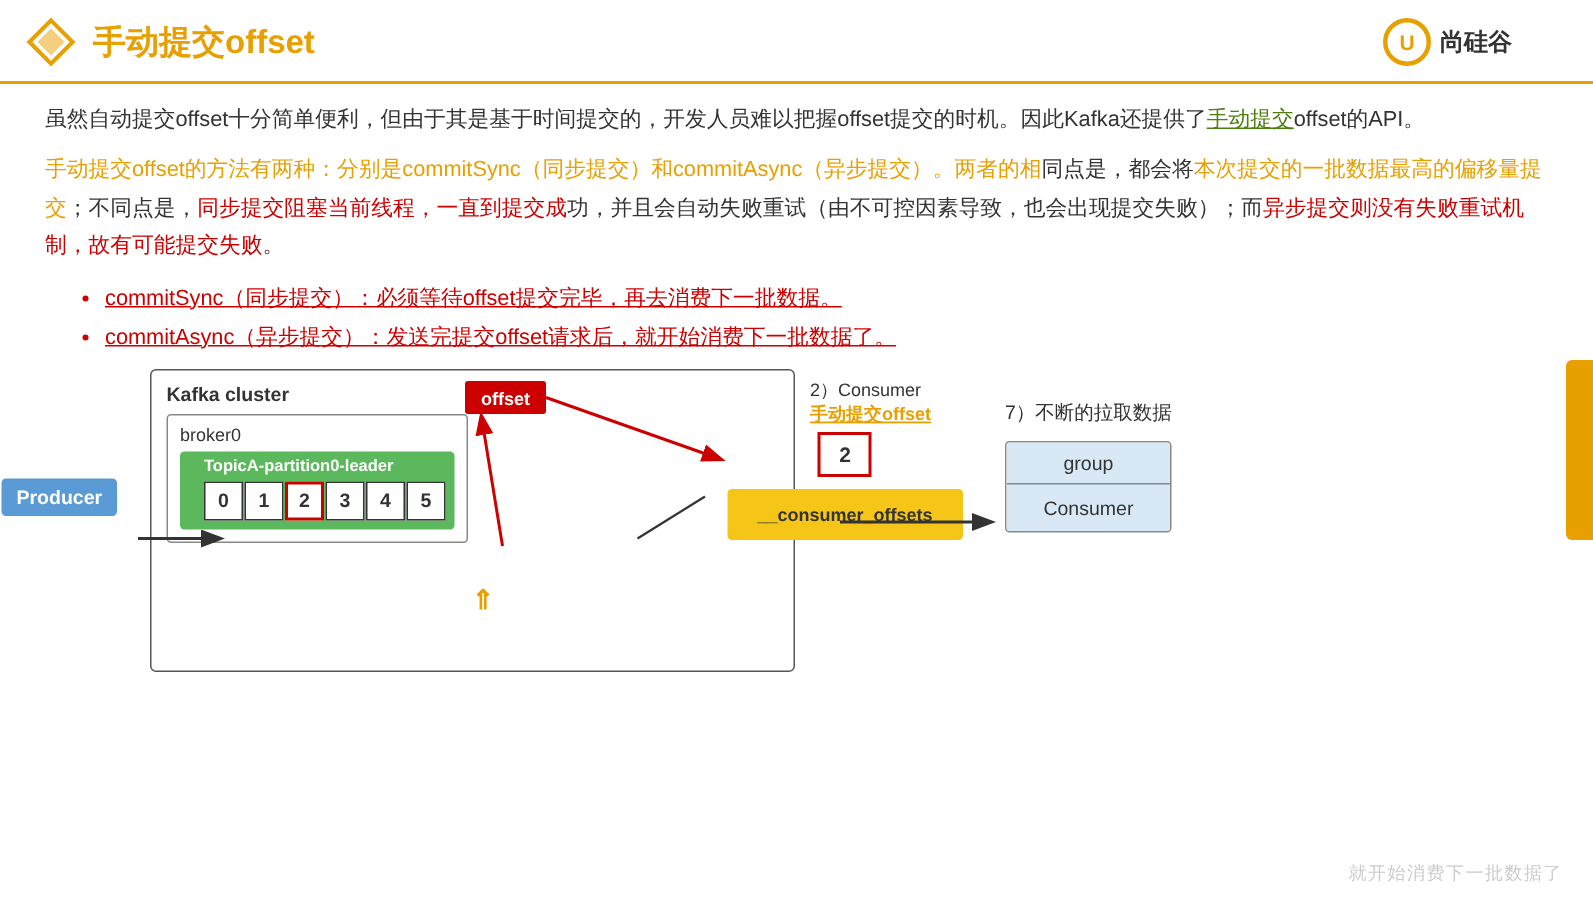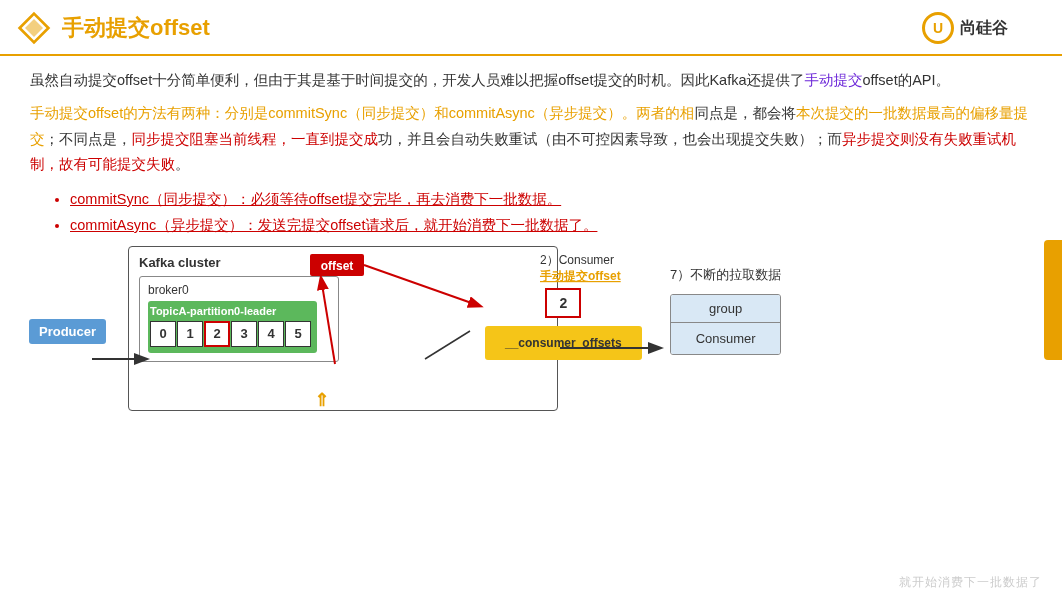--- a/index.html
+++ b/index.html
@@ -67,21 +67,22 @@
     .content {
       padding: 12px 30px 10px 30px;
     }
     .para {
       line-height: 1.75;
       margin-bottom: 8px;
       color: #333;
       font-size: 14.5px;
     }
     .underline-orange {
-      color: #6d28d9;
+      text-decoration: underline;
+      color: #4d7c0f;
     }
     .text-orange { color: #e8a000; }
     .text-red { color: #cc0000; }
     .bullet-list {
       margin: 4px 0 8px 40px;
     }
     .bullet-item {
       list-style: disc;
       color: #cc0000;
       line-height: 1.8;
@@ -120,21 +121,21 @@
       min-width: 200px;
     }
     .broker-label {
       font-size: 12px;
       color: #333;
       margin-bottom: 4px;
     }
     .partition-box {
       background: #5cb85c;
       border-radius: 3px;
-      padding: 4px 6px 6px 2px;
+      padding: 4px 6px 6px 16px;
       display: inline-block;
     }
     .partition-label {
       font-size: 11px;
       font-weight: bold;
       color: #fff;
       margin-bottom: 4px;
       white-space: nowrap;
     }
     .cells-row {
@@ -308,21 +309,21 @@
           <defs>
             <marker id="arrowRed" markerWidth="8" markerHeight="8" refX="6" refY="3" orient="auto">
               <path d="M0,0 L0,6 L8,3 z" fill="#cc0000"></path>
             </marker>
             <marker id="arrowBlack" markerWidth="8" markerHeight="8" refX="6" refY="3" orient="auto">
               <path d="M0,0 L0,6 L8,3 z" fill="#333"></path>
             </marker>
           </defs>
         </svg>
 
-        <div class="kafka-cluster-box" style="position:relative;margin-left:88px;width:370px;height:165px;">
+        <div class="kafka-cluster-box" style="position:relative;margin-left:60px;width:370px;height:202px;">
           <div class="cluster-label">Kafka cluster</div>
           <div class="broker-box">
             <div class="broker-label">broker0</div>
             <div class="partition-box">
               <div class="partition-label">TopicA-partition0-leader</div>
               <div class="cells-row">
                 <div class="cell">0</div>
                 <div class="cell">1</div>
                 <div class="cell cell-highlight">2</div>
                 <div class="cell">3</div>

